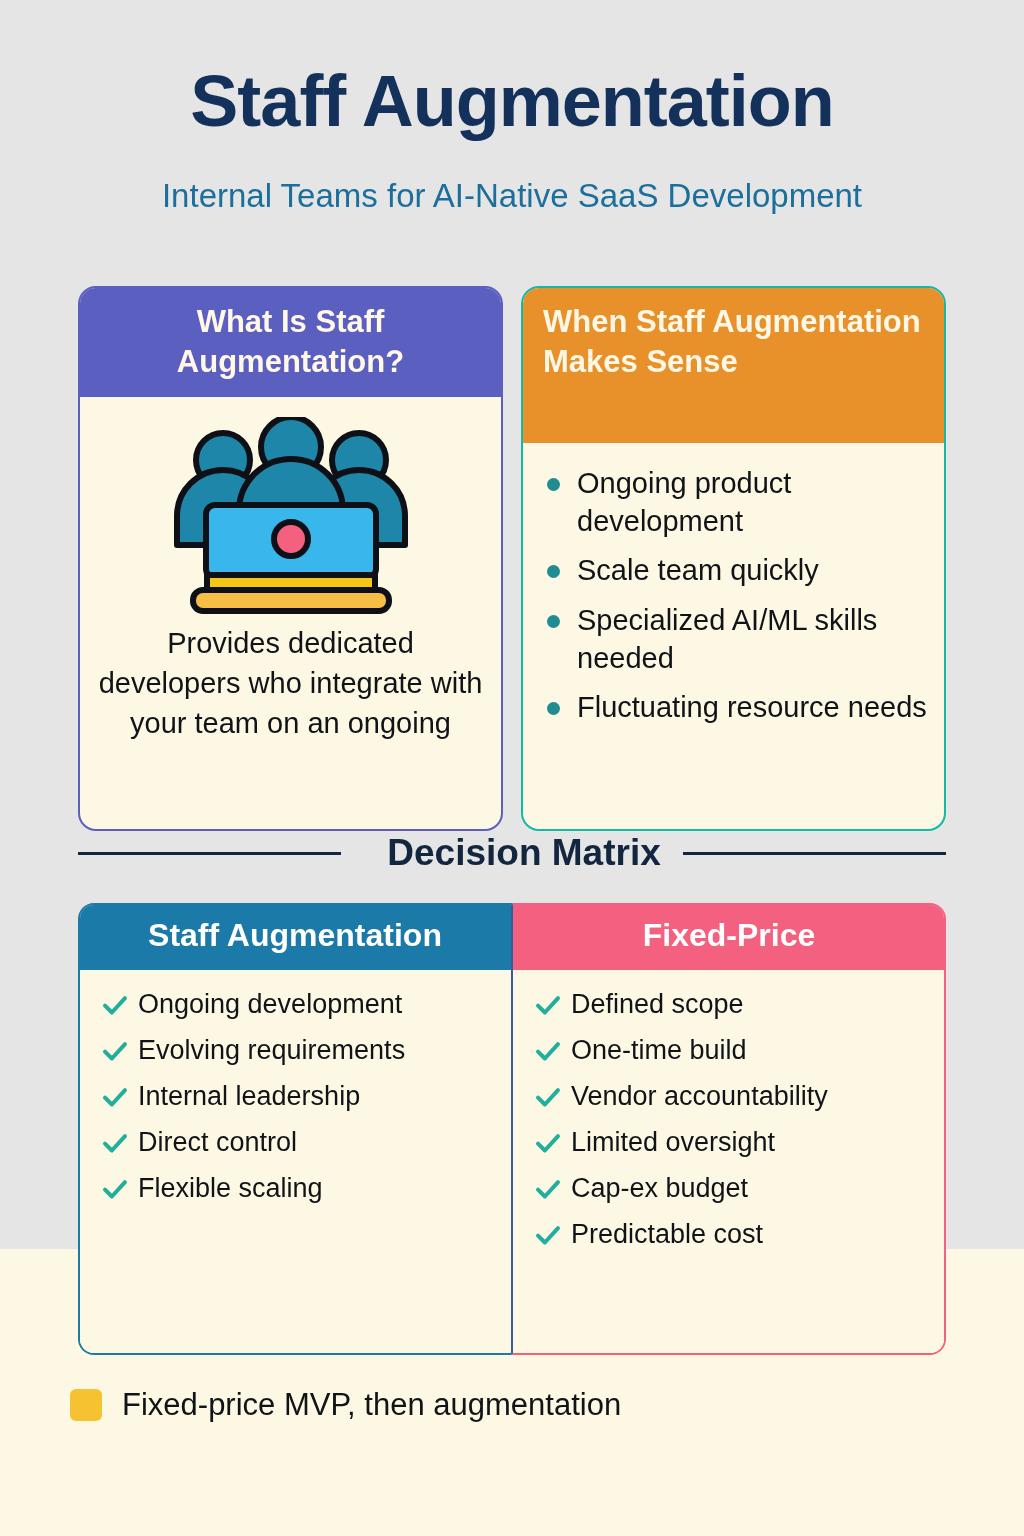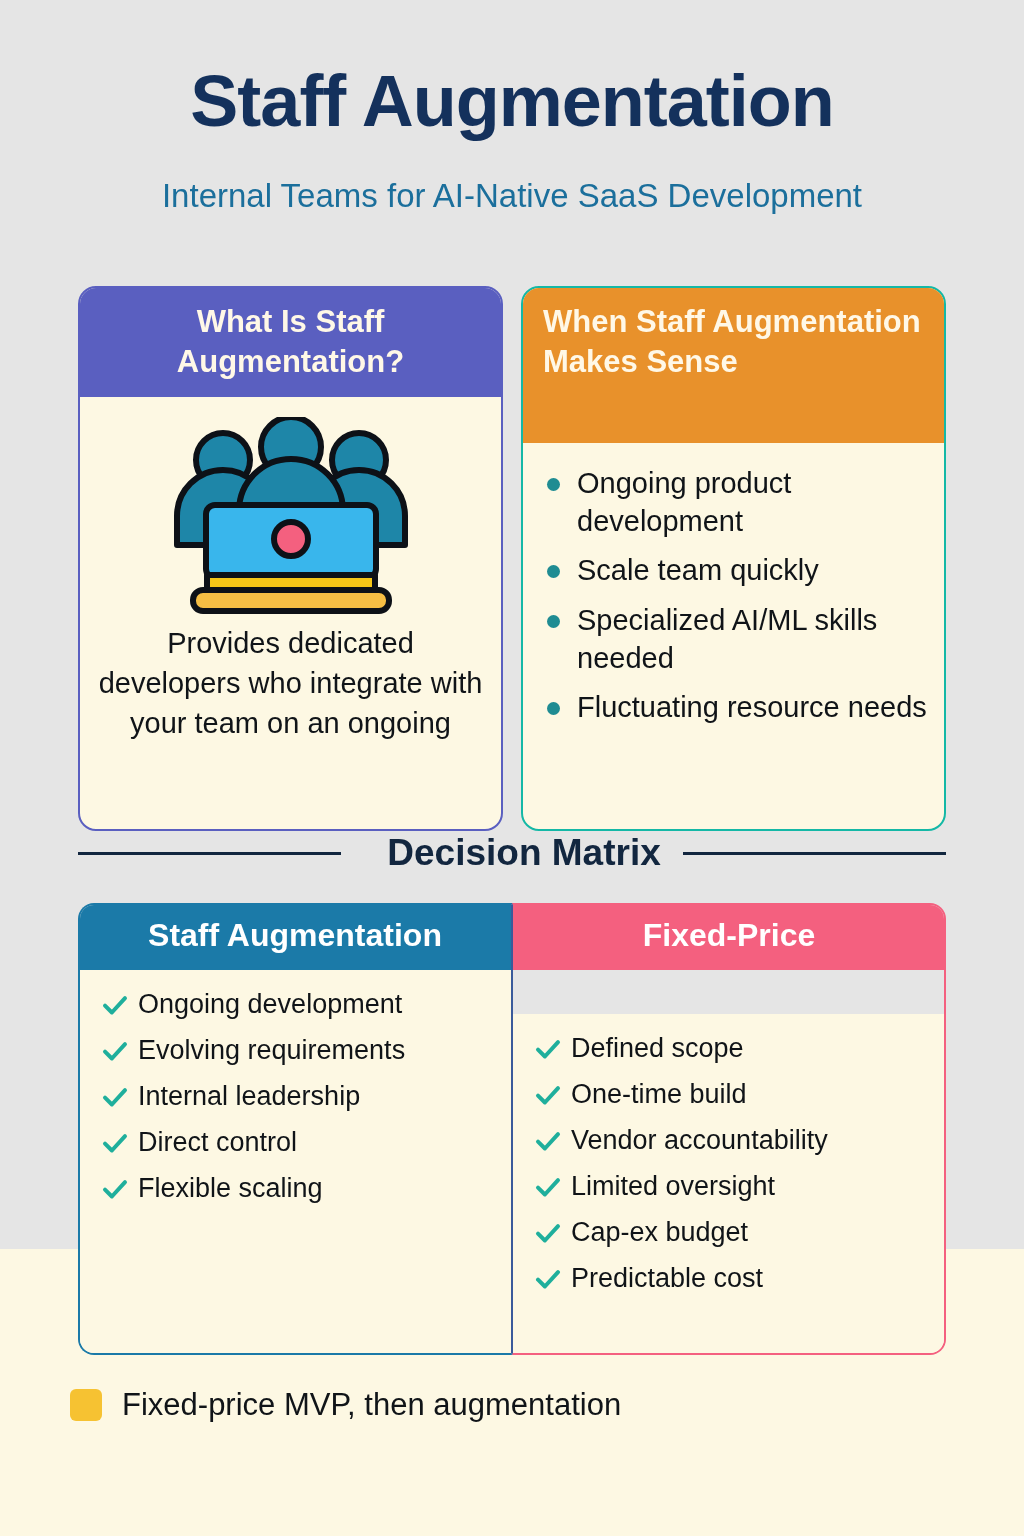--- a/index.html
+++ b/index.html
@@ -156,21 +156,20 @@
   }
   .mcol-left {
     border: 2px solid #1B7AA8;
     border-right: 1px solid #3A5A9B;
     border-radius: 16px 0 0 16px;
   }
   .mcol-right {
     border: 2px solid #F4607F;
     border-left: 1px solid #3A5A9B;
     border-radius: 0 16px 16px 0;
-    gap: 44px;
   }
   .mhead {
     font-size: 32px;
     font-weight: 700;
     color: #FFFFFF;
     padding: 14px 0 16px 0;
     text-align: center;
     flex: 0 0 auto;
   }
   .mhead-blue {

